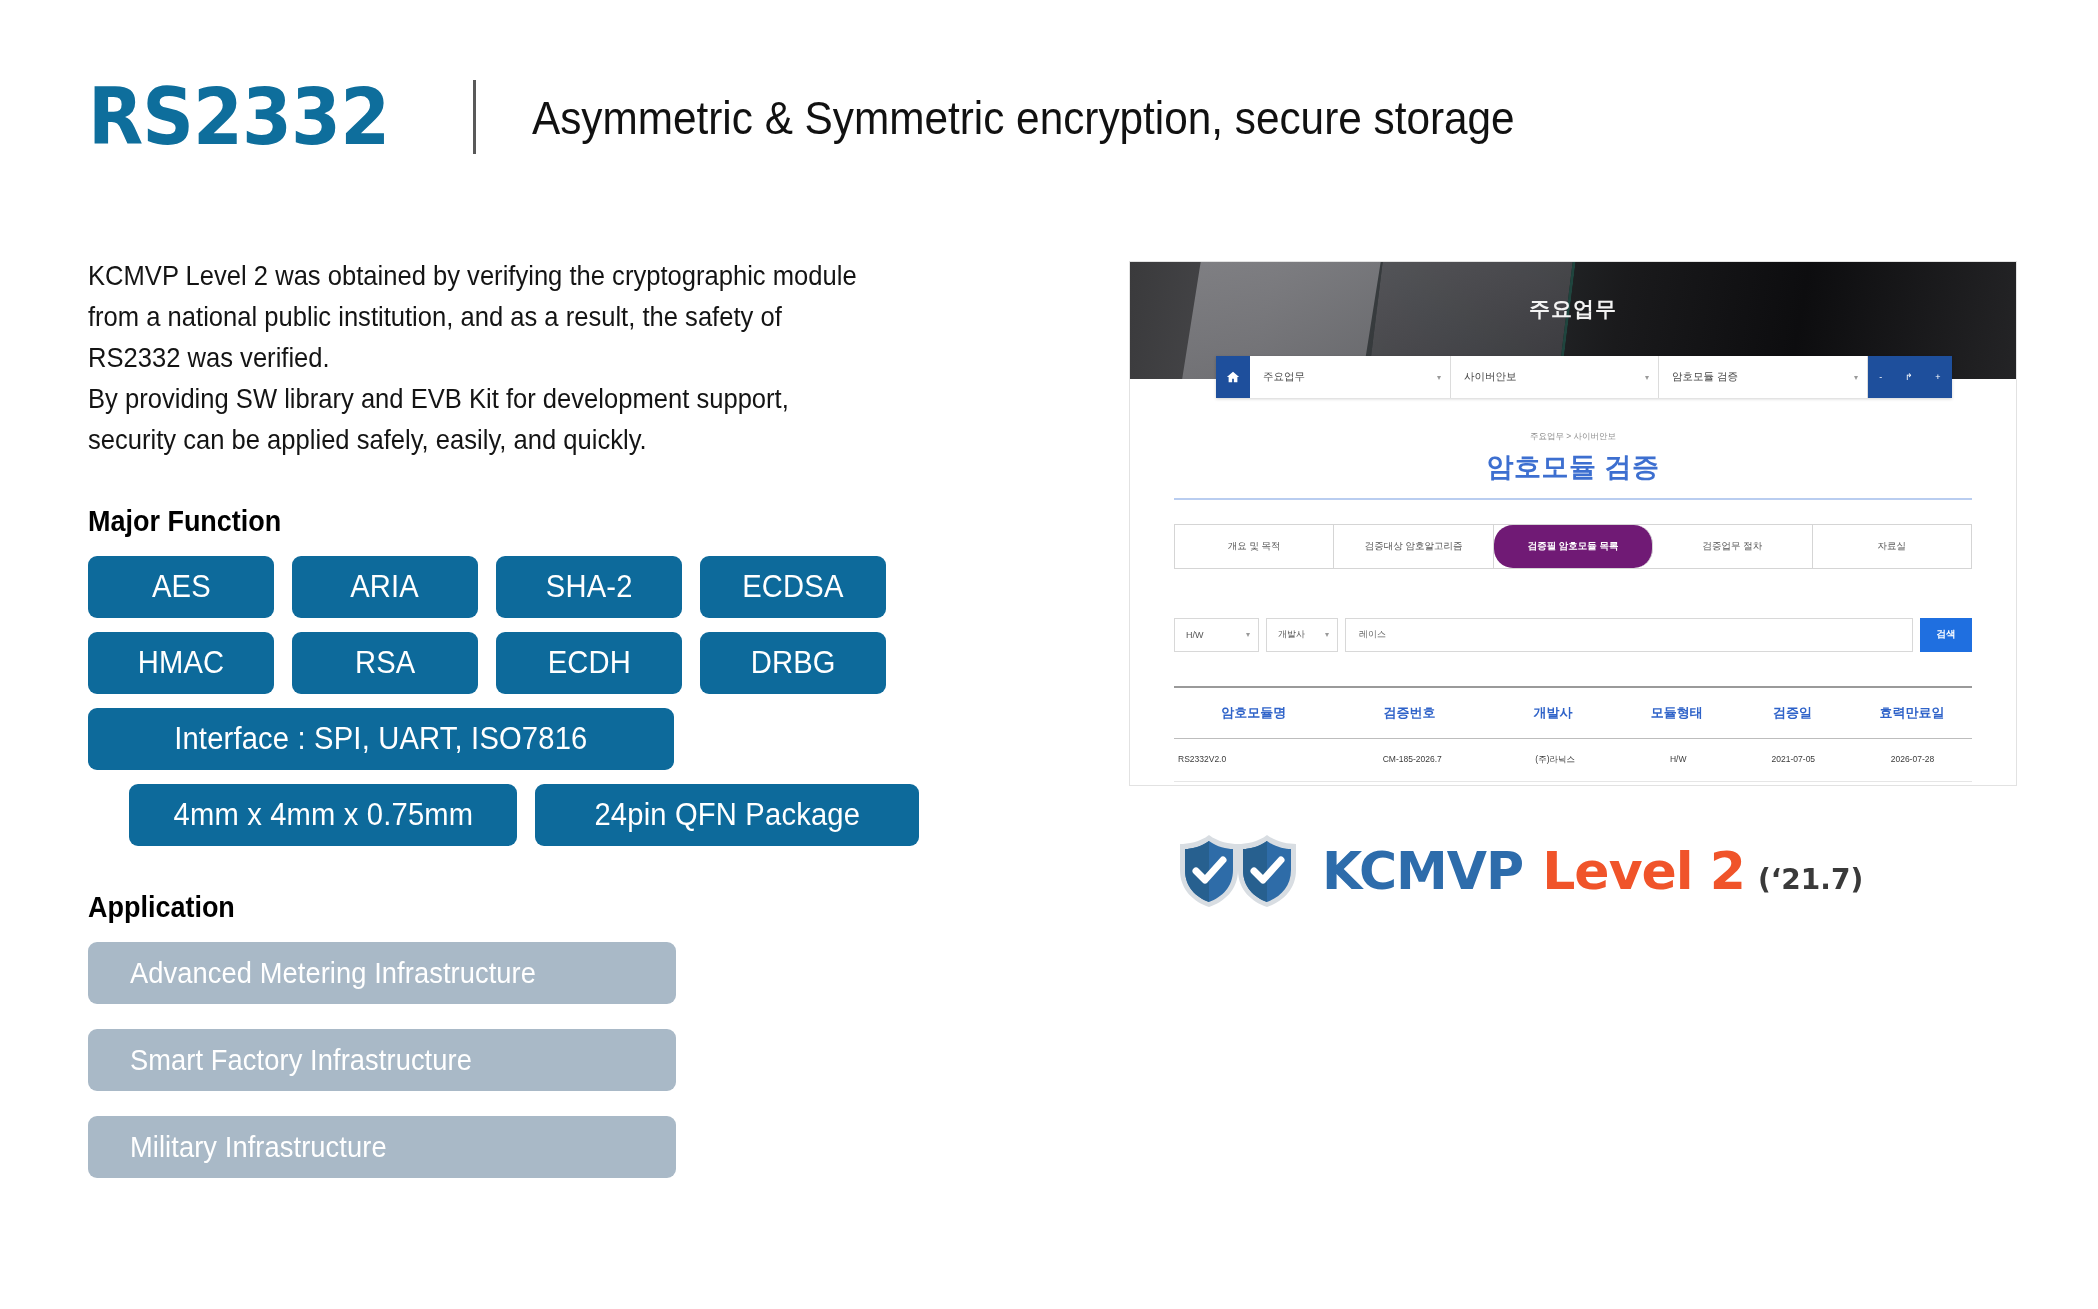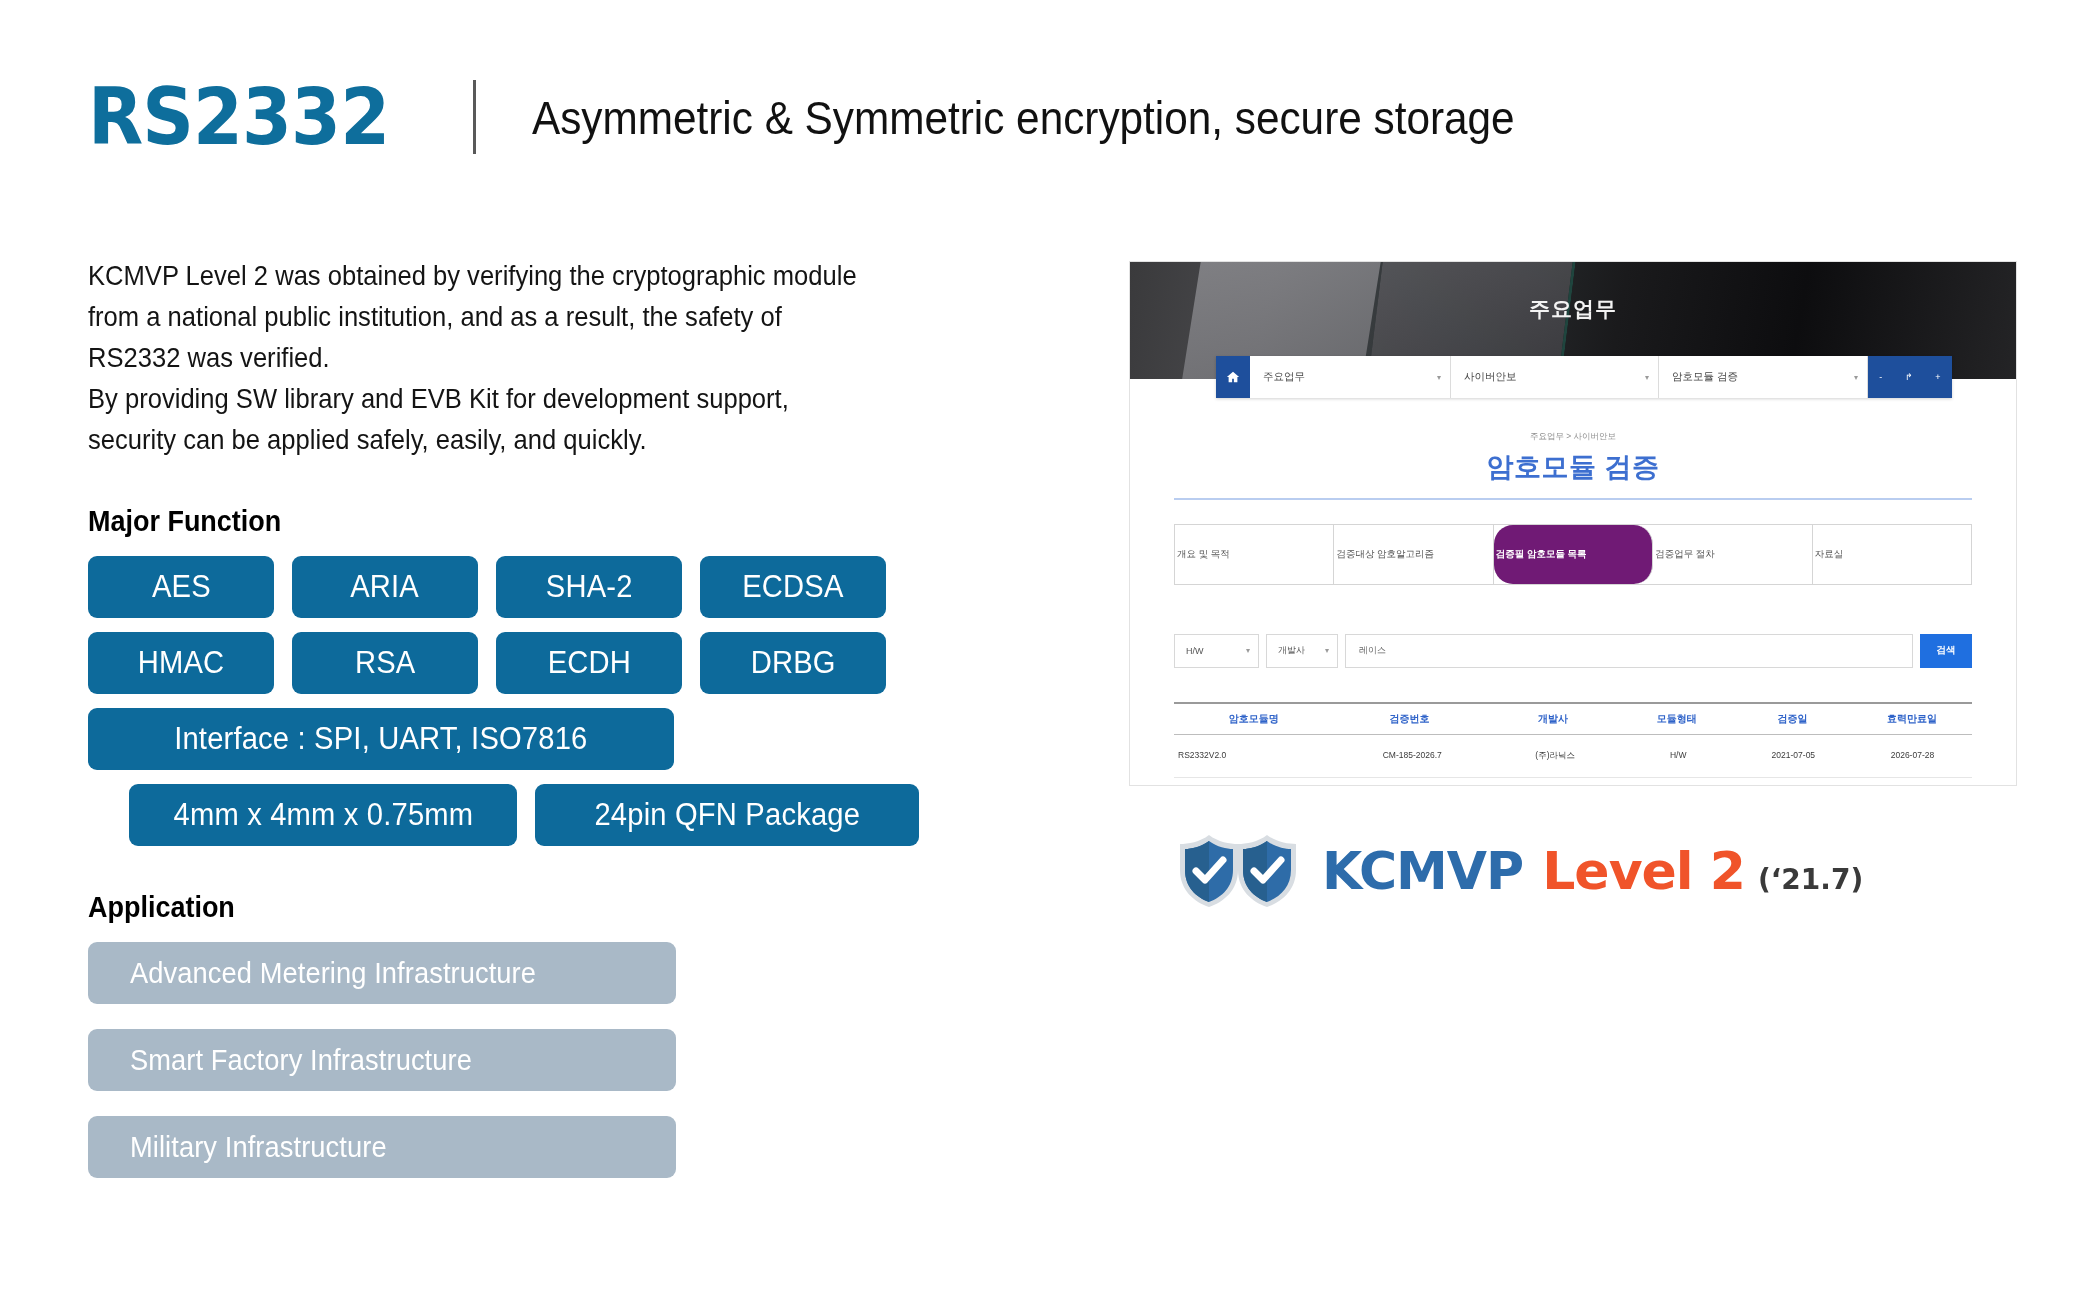--- a/index.html
+++ b/index.html
@@ -239,24 +239,24 @@
     margin-top: 13px;
   }
 
   .tabs {
     display: flex;
     margin-top: 24px;
     border: 1px solid #d5d5d5;
   }
   .tab {
     flex: 1;
-    text-align: left;
+    text-align: center;
     font-size: 9.5px;
     color: #555;
-    padding: 23px 2px;
+    padding: 15px 2px;
     border-right: 1px solid #d5d5d5;
     background: #ffffff;
     filter: blur(0.5px);
   }
   .tab:last-child { border-right: none; }
   .tab.active {
     background: #701a75;
     color: #ffffff;
     font-weight: bold;
     filter: blur(0.45px);
@@ -294,22 +294,22 @@
     height: 34px;
     display: flex; align-items: center; justify-content: center;
     font-size: 9.5px; font-weight: bold;
     filter: blur(0.4px);
   }
 
   .result-table { margin-top: 34px; border-top: 2px solid #9a9a9a; }
   .rt-row { display: flex; border-bottom: 1px solid #e6e6e6; }
   .rt-head { border-bottom: 1.5px solid #bdbdbd; }
   .rt-head .rt-cell {
-    color: #2f63c9; font-weight: bold; font-size: 10px;
-    padding: 8px 0;
+    color: #2f63c9; font-weight: bold; font-size: 13px;
+    padding: 16px 0;
   }
   .rt-cell {
     font-size: 8.5px;
     color: #3b3b3b;
     padding: 15px 0;
     text-align: center;
     filter: blur(0.5px);
   }
   .rt-cell.c0 { width: 20%; text-align: left; padding-left: 4px; }
   .rt-cell.c1 { width: 19%; }

